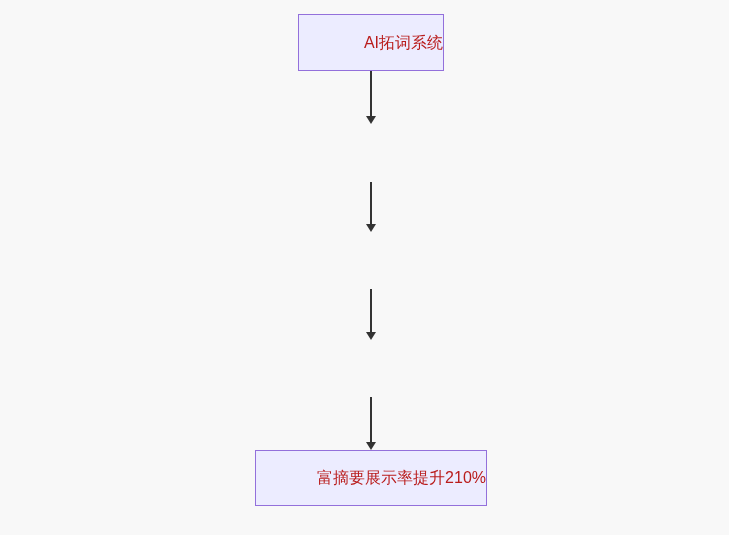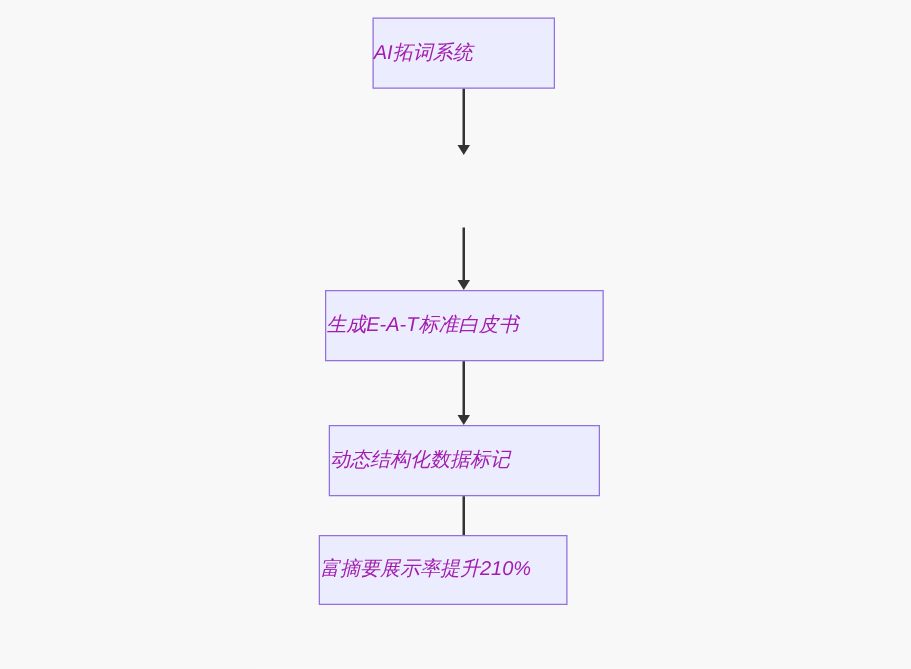--- a/index.html
+++ b/index.html
@@ -14,35 +14,34 @@
     width: 729px;
     height: 535px;
     background: #f8f8f8;
     overflow: hidden;
   }
   .flow-node {
     position: absolute;
     box-sizing: border-box;
     background: #ECECFF;
     border: 1px solid #9370DB;
-    color: #a21caf;
+    color: #b91c1c;
     font-size: 16px;
     line-height: 1;
     display: flex;
     align-items: center;
-    justify-content: flex-start;
+    justify-content: flex-end;
     text-align: center;
     white-space: nowrap;
-    font-style: italic;
   }
   .node-1 { left: 298px; top: 14px;  width: 146px; height: 57px; }
   .node-2 { left: 278px; top: 124px; width: 186px; height: 58px; }
   .node-3 { left: 260px; top: 232px; width: 223px; height: 57px; }
   .node-4 { left: 263px; top: 340px; width: 217px; height: 57px; }
-  .node-5 { left: 255px; top: 428px; width: 199px; height: 56px; }
+  .node-5 { left: 255px; top: 450px; width: 232px; height: 56px; }
 
   .flow-arrow {
     position: absolute;
     left: 366px;          
     width: 10px;
     display: flex;
     flex-direction: column;
     align-items: center;
   }
   .arrow-1 { top: 71px;  height: 53px; }
@@ -76,32 +75,26 @@
     <div class="shaft"></div>
     <div class="head"></div>
   </div>
 
 
   <div class="flow-arrow arrow-2">
     <div class="shaft"></div>
     <div class="head"></div>
   </div>
 
-  <div class="flow-node node-3">
-    <span>生成E-A-T标准白皮书</span>
-  </div>
 
   <div class="flow-arrow arrow-3">
     <div class="shaft"></div>
     <div class="head"></div>
   </div>
 
-  <div class="flow-node node-4">
-    <span>动态结构化数据标记</span>
-  </div>
 
   <div class="flow-arrow arrow-4">
     <div class="shaft"></div>
     <div class="head"></div>
   </div>
 
   <div class="flow-node node-5">
     <span>富摘要展示率提升210%</span>
   </div>
 

